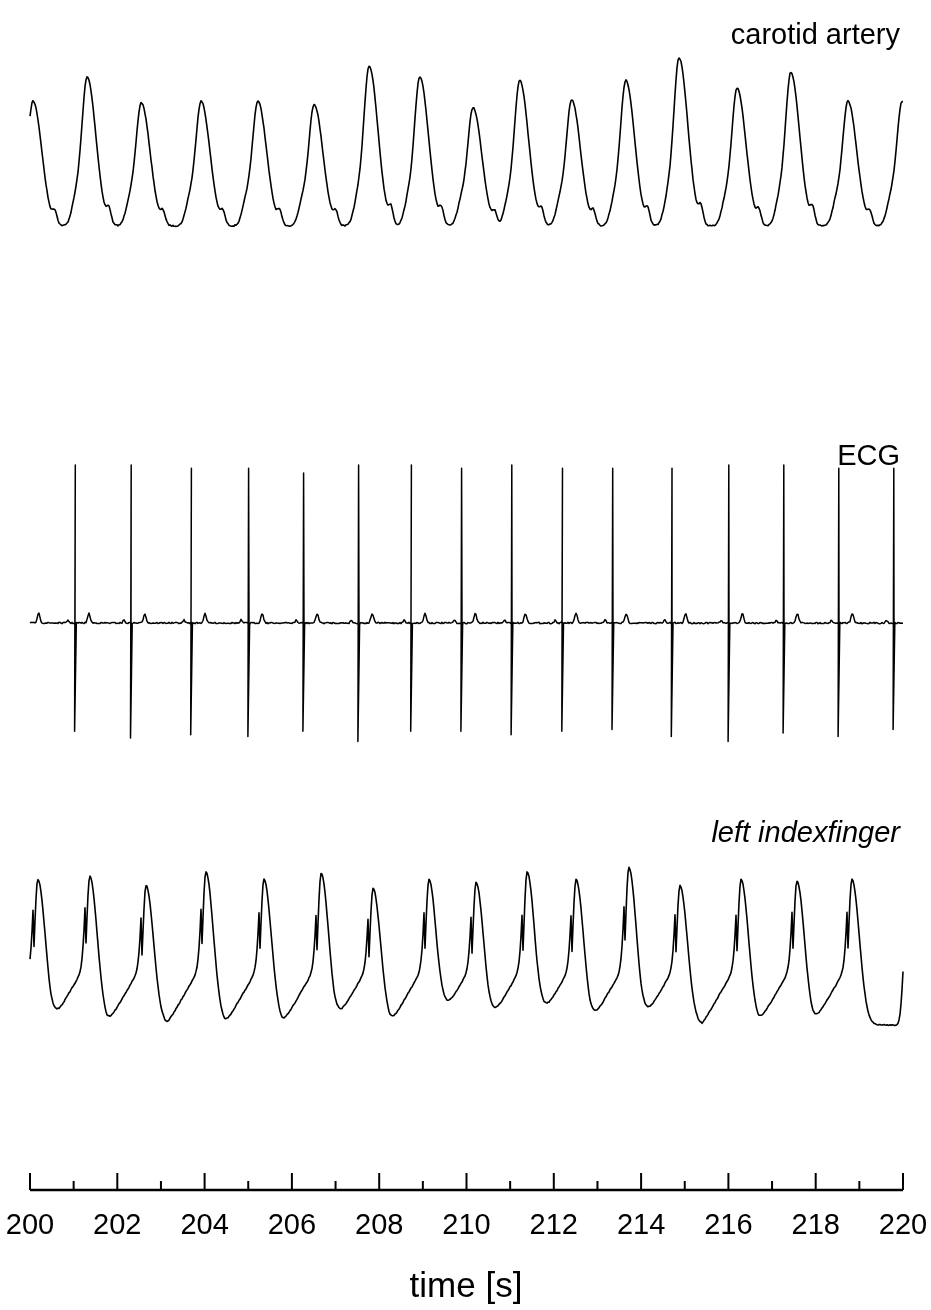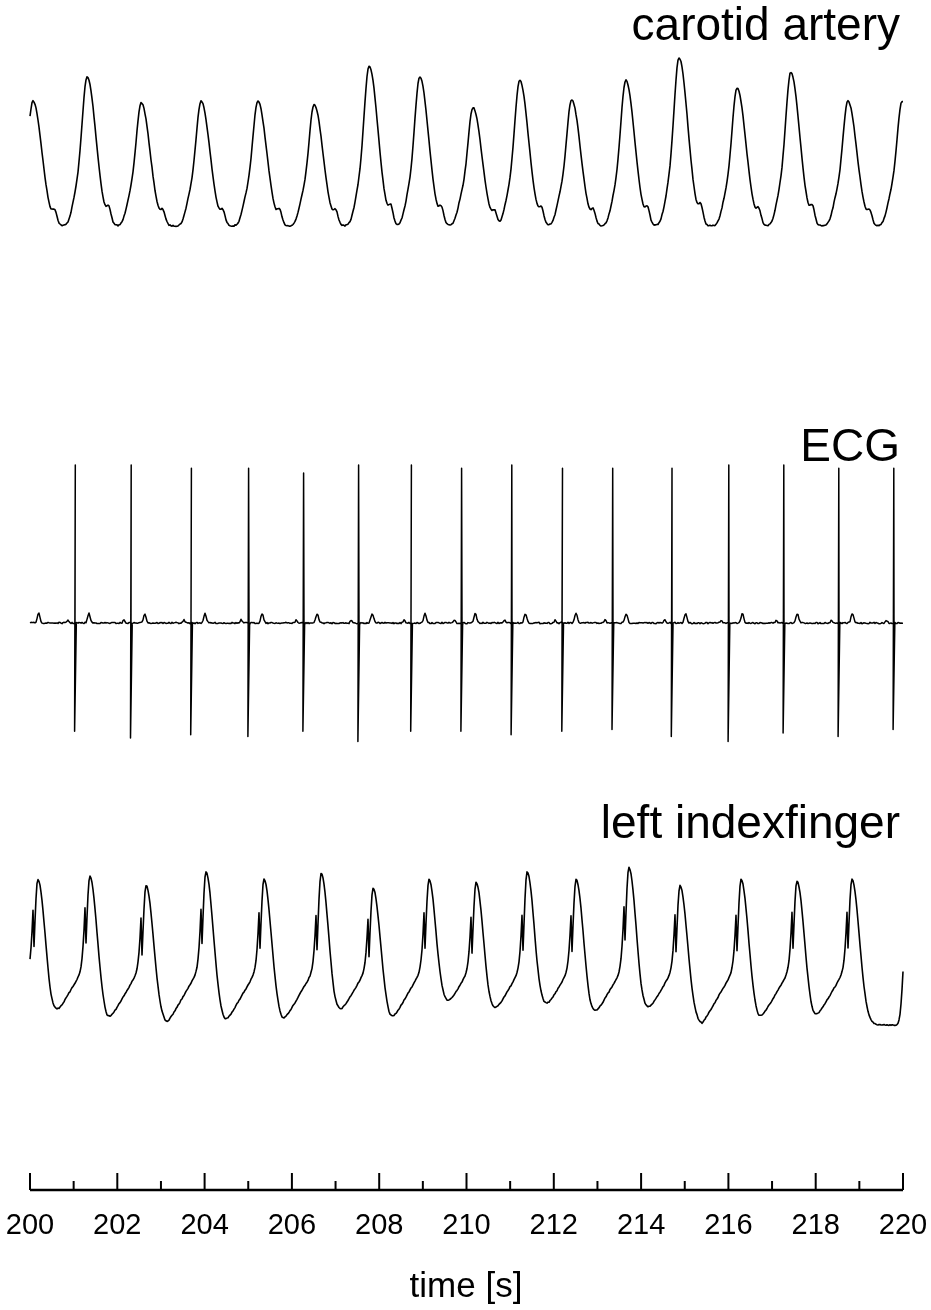--- a/index.html
+++ b/index.html
@@ -1,28 +1,28 @@
 <!DOCTYPE html>
 <html><head>
 <meta charset="utf-8">
 <style>
   html, body { margin: 0; padding: 0; background: #ffffff; }
   body { width: 931px; height: 1310px; position: relative; overflow: hidden;
          font-family: "Liberation Sans", sans-serif; color: #000; }
-  .label { position: absolute; font-size: 46px; line-height: 1; white-space: nowrap; }
+  .label { position: absolute; font-size: 29px; line-height: 1; white-space: nowrap; margin-top: 19px; }
   #chart-svg { position: absolute; left: 0; top: 0; }
   .tick-label { font-family: "Liberation Sans", sans-serif; font-size: 29px; }
   .axis-title { font-family: "Liberation Sans", sans-serif; font-size: 35px; }
 </style>
 </head>
 <body>
 
 <div class="label" style="right:31px; top:1px;">carotid artery</div>
 <div class="label" style="right:31px; top:422px;">ECG</div>
-<div class="label" style="right:31px; top:799px;">left indexfinger</div>
+<div class="label" style="right:31px; top:799px;font-style:italic;">left indexfinger</div>
 
 <svg id="chart-svg" width="931" height="1310" viewBox="0 0 931 1310" xmlns="http://www.w3.org/2000/svg">
   <path id="carotid-trace" fill="none" stroke="#000" stroke-width="1.6" stroke-linejoin="round" d="M30 116.2 L31 109.0 L32 102.7 L33 100.7 L34 102.1 L35 104.3 L36 107.9 L37 113.6 L38 120.0 L39 127.1 L40 135.3 L41 143.7 L42 152.5 L43 160.5 L44 169.0 L45 177.3 L46 184.7 L47 190.6 L48 197.3 L49 202.1 L50 206.6 L51 209.0 L52 209.0 L53 209.1 L54 209.1 L55 209.7 L56 212.4 L57 216.2 L58 220.3 L59 223.1 L60 224.0 L61 224.8 L62 225.7 L63 225.2 L64 224.9 L65 224.8 L66 224.2 L67 223.0 L68 222.0 L69 219.1 L70 216.1 L71 212.3 L72 206.9 L73 202.2 L74 197.4 L75 192.0 L76 186.0 L77 179.1 L78 172.1 L79 161.5 L80 150.6 L81 137.7 L82 124.3 L83 110.7 L84 97.5 L85 86.7 L86 79.9 L87 76.8 L88 77.6 L89 80.3 L90 84.5 L91 90.8 L92 98.4 L93 106.5 L94 116.8 L95 126.3 L96 137.1 L97 147.1 L98 157.1 L99 166.5 L100 175.4 L101 183.7 L102 191.2 L103 196.8 L104 202.0 L105 204.7 L106 206.3 L107 205.7 L108 205.1 L109 205.9 L110 209.4 L111 214.0 L112 217.7 L113 222.0 L114 223.2 L115 224.6 L116 224.8 L117 224.9 L118 225.9 L119 224.7 L120 224.6 L121 223.0 L122 221.7 L123 219.6 L124 216.1 L125 213.3 L126 209.1 L127 204.7 L128 200.1 L129 195.6 L130 190.7 L131 185.0 L132 178.7 L133 171.8 L134 162.9 L135 152.8 L136 142.5 L137 130.8 L138 120.9 L139 111.8 L140 105.8 L141 102.5 L142 103.6 L143 104.7 L144 108.4 L145 113.8 L146 118.9 L147 126.4 L148 133.6 L149 142.9 L150 151.1 L151 160.0 L152 167.2 L153 176.2 L154 182.8 L155 190.5 L156 196.1 L157 201.5 L158 205.2 L159 208.0 L160 209.2 L161 209.5 L162 208.3 L163 209.6 L164 211.8 L165 215.5 L166 219.1 L167 221.5 L168 223.5 L169 225.4 L170 224.9 L171 225.8 L172 226.2 L173 225.3 L174 226.3 L175 226.3 L176 226.4 L177 226.3 L178 225.9 L179 225.0 L180 224.1 L181 223.5 L182 221.9 L183 218.9 L184 215.5 L185 211.9 L186 208.2 L187 203.3 L188 198.4 L189 194.1 L190 189.5 L191 183.7 L192 177.8 L193 169.8 L194 160.5 L195 150.1 L196 139.6 L197 128.3 L198 117.4 L199 109.3 L200 103.7 L201 100.7 L202 102.0 L203 103.6 L204 107.8 L205 113.1 L206 119.7 L207 127.2 L208 134.6 L209 142.7 L210 151.6 L211 159.9 L212 168.9 L213 176.7 L214 184.1 L215 190.8 L216 197.1 L217 201.8 L218 206.2 L219 207.9 L220 209.2 L221 209.2 L222 208.3 L223 209.7 L224 211.8 L225 215.6 L226 219.9 L227 222.4 L228 223.6 L229 225.3 L230 225.8 L231 226.1 L232 226.2 L233 225.9 L234 226.2 L235 224.8 L236 225.2 L237 224.2 L238 223.1 L239 221.3 L240 217.7 L241 214.5 L242 210.4 L243 206.1 L244 201.5 L245 196.9 L246 192.9 L247 188.4 L248 182.0 L249 175.3 L250 167.4 L251 158.5 L252 147.2 L253 136.1 L254 125.5 L255 114.8 L256 107.3 L257 102.6 L258 101.0 L259 102.1 L260 104.4 L261 108.7 L262 114.9 L263 121.7 L264 128.2 L265 137.2 L266 145.3 L267 153.5 L268 162.1 L269 170.9 L270 178.2 L271 185.3 L272 192.1 L273 198.4 L274 203.1 L275 206.7 L276 209.5 L277 208.9 L278 208.8 L279 208.4 L280 209.3 L281 212.3 L282 216.8 L283 220.0 L284 222.7 L285 224.9 L286 225.5 L287 225.8 L288 225.6 L289 226.1 L290 226.2 L291 225.8 L292 225.3 L293 224.5 L294 223.1 L295 221.4 L296 219.1 L297 216.0 L298 212.4 L299 208.3 L300 203.8 L301 199.2 L302 194.8 L303 190.4 L304 185.2 L305 179.4 L306 171.4 L307 162.8 L308 153.3 L309 142.3 L310 130.6 L311 120.0 L312 112.0 L313 107.0 L314 104.5 L315 105.2 L316 107.6 L317 111.0 L318 115.2 L319 121.4 L320 129.1 L321 136.1 L322 145.2 L323 153.5 L324 161.7 L325 170.0 L326 177.6 L327 184.7 L328 191.8 L329 197.3 L330 202.7 L331 206.0 L332 209.1 L333 209.8 L334 209.4 L335 208.7 L336 209.8 L337 211.9 L338 216.4 L339 220.0 L340 222.3 L341 224.4 L342 225.4 L343 224.9 L344 225.3 L345 226.1 L346 224.8 L347 224.6 L348 224.2 L349 222.6 L350 221.6 L351 219.4 L352 215.2 L353 211.3 L354 207.5 L355 202.1 L356 196.1 L357 190.2 L358 184.5 L359 176.5 L360 168.7 L361 158.0 L362 145.8 L363 131.0 L364 116.2 L365 101.6 L366 88.2 L367 76.5 L368 69.1 L369 66.2 L370 66.9 L371 69.8 L372 74.3 L373 80.3 L374 88.2 L375 98.2 L376 108.0 L377 119.2 L378 129.9 L379 140.9 L380 152.1 L381 162.4 L382 172.1 L383 180.1 L384 188.7 L385 194.3 L386 200.3 L387 203.3 L388 205.1 L389 204.6 L390 204.1 L391 204.1 L392 208.3 L393 212.7 L394 218.0 L395 221.1 L396 223.7 L397 224.5 L398 224.4 L399 224.1 L400 222.8 L401 220.1 L402 218.0 L403 213.9 L404 209.7 L405 206.0 L406 201.1 L407 194.7 L408 189.2 L409 183.4 L410 177.1 L411 168.5 L412 158.4 L413 145.7 L414 132.3 L415 118.1 L416 105.1 L417 93.2 L418 83.5 L419 78.2 L420 77.1 L421 78.2 L422 81.3 L423 86.3 L424 93.0 L425 101.6 L426 110.4 L427 120.5 L428 130.6 L429 140.7 L430 151.1 L431 160.6 L432 170.1 L433 179.2 L434 186.7 L435 193.8 L436 199.2 L437 203.4 L438 206.1 L439 205.9 L440 205.1 L441 205.6 L442 207.1 L443 210.6 L444 215.5 L445 219.5 L446 222.5 L447 223.7 L448 224.4 L449 224.7 L450 225.0 L451 224.7 L452 223.8 L453 223.2 L454 220.8 L455 218.3 L456 215.0 L457 212.3 L458 208.1 L459 202.7 L460 199.1 L461 194.2 L462 189.7 L463 185.3 L464 179.3 L465 171.2 L466 163.8 L467 153.0 L468 142.8 L469 131.9 L470 121.7 L471 114.0 L472 109.6 L473 107.8 L474 107.9 L475 110.9 L476 114.5 L477 118.9 L478 125.1 L479 131.9 L480 139.5 L481 148.3 L482 156.5 L483 164.4 L484 172.1 L485 180.1 L486 187.0 L487 193.3 L488 198.9 L489 204.0 L490 207.4 L491 209.2 L492 210.5 L493 209.7 L494 209.9 L495 209.8 L496 213.1 L497 216.2 L498 219.5 L499 220.8 L500 221.3 L501 220.0 L502 216.7 L503 213.6 L504 209.5 L505 204.7 L506 200.5 L507 195.6 L508 190.0 L509 184.3 L510 177.4 L511 169.1 L512 158.3 L513 147.1 L514 133.9 L515 120.2 L516 107.2 L517 95.8 L518 86.7 L519 81.3 L520 80.3 L521 81.5 L522 85.4 L523 90.4 L524 96.4 L525 104.2 L526 113.4 L527 122.9 L528 133.3 L529 143.0 L530 152.7 L531 162.6 L532 171.7 L533 180.1 L534 187.6 L535 193.8 L536 199.4 L537 203.4 L538 206.0 L539 206.8 L540 206.5 L541 206.0 L542 207.3 L543 211.0 L544 215.7 L545 219.5 L546 222.3 L547 223.6 L548 224.7 L549 224.7 L550 224.0 L551 223.9 L552 222.3 L553 220.4 L554 217.2 L555 214.7 L556 210.0 L557 205.6 L558 200.8 L559 196.2 L560 191.8 L561 186.4 L562 181.2 L563 174.2 L564 166.0 L565 156.2 L566 144.8 L567 133.6 L568 122.2 L569 111.6 L570 104.7 L571 100.6 L572 100.0 L573 101.0 L574 104.5 L575 108.1 L576 114.7 L577 120.3 L578 128.1 L579 136.7 L580 146.0 L581 154.8 L582 163.3 L583 171.4 L584 178.9 L585 186.5 L586 193.3 L587 198.3 L588 203.8 L589 207.2 L590 209.0 L591 209.7 L592 208.4 L593 207.9 L594 210.3 L595 213.4 L596 217.5 L597 221.1 L598 223.5 L599 224.0 L600 225.4 L601 226.0 L602 225.8 L603 225.5 L604 224.9 L605 223.7 L606 222.8 L607 220.8 L608 217.9 L609 213.9 L610 210.8 L611 206.0 L612 201.4 L613 195.5 L614 190.6 L615 184.9 L616 177.6 L617 169.5 L618 159.1 L619 147.5 L620 134.8 L621 121.2 L622 107.5 L623 96.3 L624 87.5 L625 82.0 L626 79.8 L627 81.4 L628 85.0 L629 89.6 L630 95.9 L631 103.6 L632 112.1 L633 122.0 L634 132.0 L635 142.4 L636 152.2 L637 161.9 L638 170.9 L639 179.5 L640 187.5 L641 194.3 L642 199.3 L643 204.0 L644 206.7 L645 206.9 L646 206.0 L647 205.9 L648 206.8 L649 210.6 L650 215.0 L651 220.1 L652 222.1 L653 223.9 L654 225.1 L655 224.9 L656 224.9 L657 224.4 L658 224.5 L659 222.7 L660 221.3 L661 218.9 L662 214.6 L663 211.5 L664 206.8 L665 201.4 L666 196.0 L667 188.8 L668 182.2 L669 174.2 L670 165.9 L671 153.9 L672 140.4 L673 125.7 L674 110.1 L675 94.2 L676 80.0 L677 67.6 L678 60.2 L679 58.0 L680 59.2 L681 61.5 L682 66.9 L683 74.0 L684 83.0 L685 92.8 L686 103.5 L687 114.3 L688 126.9 L689 138.6 L690 149.4 L691 160.2 L692 169.4 L693 179.4 L694 186.5 L695 193.6 L696 199.4 L697 202.4 L698 203.7 L699 203.8 L700 202.5 L701 203.8 L702 207.5 L703 212.1 L704 217.2 L705 221.0 L706 224.0 L707 224.5 L708 225.8 L709 225.6 L710 225.2 L711 225.7 L712 225.8 L713 225.1 L714 225.6 L715 225.5 L716 224.3 L717 222.9 L718 220.9 L719 219.1 L720 215.7 L721 211.4 L722 207.9 L723 202.2 L724 198.3 L725 193.1 L726 187.9 L727 181.6 L728 174.4 L729 165.9 L730 155.0 L731 143.7 L732 130.8 L733 117.5 L734 106.0 L735 96.6 L736 90.2 L737 88.3 L738 88.6 L739 91.2 L740 95.5 L741 101.5 L742 107.9 L743 115.9 L744 125.3 L745 134.6 L746 144.1 L747 153.8 L748 162.2 L749 171.1 L750 179.6 L751 186.9 L752 193.8 L753 199.2 L754 203.9 L755 207.1 L756 208.2 L757 207.3 L758 206.7 L759 208.2 L760 210.8 L761 215.3 L762 218.6 L763 222.6 L764 224.4 L765 225.1 L766 225.3 L767 225.5 L768 225.7 L769 224.4 L770 223.9 L771 222.6 L772 221.0 L773 218.2 L774 214.6 L775 210.3 L776 204.9 L777 200.2 L778 195.4 L779 189.4 L780 182.5 L781 175.8 L782 167.4 L783 155.7 L784 144.5 L785 130.3 L786 115.7 L787 102.0 L788 89.6 L789 80.0 L790 73.2 L791 72.6 L792 73.6 L793 77.3 L794 81.8 L795 88.9 L796 96.7 L797 106.2 L798 116.3 L799 126.8 L800 137.5 L801 147.6 L802 158.2 L803 167.9 L804 177.2 L805 185.3 L806 191.5 L807 197.9 L808 202.5 L809 205.2 L810 205.2 L811 204.5 L812 204.6 L813 205.7 L814 209.8 L815 215.2 L816 219.0 L817 223.0 L818 224.6 L819 225.0 L820 225.0 L821 225.5 L822 225.9 L823 225.5 L824 225.6 L825 225.2 L826 224.9 L827 223.9 L828 222.4 L829 220.9 L830 218.8 L831 215.6 L832 211.0 L833 207.8 L834 202.2 L835 197.7 L836 193.8 L837 188.9 L838 183.4 L839 176.9 L840 169.6 L841 159.2 L842 148.9 L843 137.4 L844 126.4 L845 116.1 L846 107.7 L847 102.2 L848 100.6 L849 102.0 L850 105.0 L851 107.9 L852 113.6 L853 120.2 L854 127.0 L855 136.0 L856 144.2 L857 152.9 L858 161.8 L859 169.8 L860 177.0 L861 184.7 L862 191.4 L863 197.1 L864 202.0 L865 206.2 L866 209.0 L867 209.6 L868 209.2 L869 209.0 L870 210.0 L871 212.4 L872 215.7 L873 219.8 L874 223.3 L875 224.5 L876 225.3 L877 225.8 L878 225.3 L879 225.7 L880 224.8 L881 224.4 L882 222.6 L883 221.5 L884 218.4 L885 215.9 L886 212.1 L887 207.7 L888 202.9 L889 198.7 L890 193.7 L891 189.3 L892 183.5 L893 177.1 L894 170.4 L895 161.1 L896 150.9 L897 139.7 L898 128.1 L899 117.8 L900 109.4 L901 103.1 L902 101.6 L903 101.6"></path>
   <path id="ecg-trace" fill="none" stroke="#000" stroke-width="1.5" stroke-linejoin="round" d="M30 622.8 L31 622.3 L32 622.4 L33 622.4 L34 622.3 L35 622.9 L36 622.2 L37 618.6 L38 614.2 L39 613.1 L40 617.3 L41 621.5 L42 623.1 L43 623.4 L44 623.6 L45 623.3 L46 623.1 L47 623.2 L48 622.4 L49 622.8 L50 623.0 L51 623.0 L52 623.0 L53 623.1 L54 623.2 L55 623.0 L56 623.3 L57 622.8 L58 623.5 L59 622.3 L60 622.4 L61 623.2 L62 623.7 L63 622.6 L64 622.3 L65 622.6 L66 622.1 L67 621.2 L68 620.1 L69 621.6 L70 622.7 L71 623.5 L72 622.4 L73 623.5 L74 623.5 L75 622.9 L75.3 465.0 L74.6 731.3 L76.3 625.0 L76 622.8 L77 622.6 L78 623.2 L79 622.4 L80 622.7 L81 623.2 L82 622.4 L83 623.1 L84 623.6 L85 622.2 L86 622.8 L87 619.4 L88 615.8 L89 612.9 L90 616.8 L91 620.5 L92 622.1 L93 623.1 L94 622.8 L95 623.0 L96 622.9 L97 623.6 L98 623.4 L99 623.6 L100 623.5 L101 622.4 L102 622.7 L103 623.0 L104 623.1 L105 622.5 L106 623.1 L107 622.6 L108 622.9 L109 623.2 L110 623.5 L111 622.8 L112 622.5 L113 622.5 L114 622.6 L115 622.4 L116 623.6 L117 623.3 L118 623.2 L119 623.5 L120 622.4 L121 623.1 L122 623.2 L123 620.5 L124 619.8 L125 621.5 L126 623.2 L127 623.2 L128 623.6 L129 622.4 L130 622.5 L131 623.5 L131.2 465.0 L130.5 738.1 L132.2 625.0 L132 623.5 L133 623.2 L134 622.5 L135 623.0 L136 622.9 L137 623.3 L138 623.2 L139 622.7 L140 622.4 L141 622.3 L142 621.9 L143 619.9 L144 615.4 L145 614.1 L146 617.3 L147 621.2 L148 622.9 L149 622.7 L150 623.3 L151 623.4 L152 623.3 L153 623.0 L154 623.2 L155 623.3 L156 623.1 L157 622.5 L158 623.5 L159 623.3 L160 622.6 L161 622.8 L162 622.5 L163 623.5 L164 622.6 L165 622.8 L166 623.5 L167 623.3 L168 623.3 L169 622.4 L170 623.2 L171 623.4 L172 622.3 L173 623.3 L174 622.9 L175 622.6 L176 622.3 L177 622.6 L178 622.9 L179 623.7 L180 623.1 L181 623.2 L182 622.2 L183 621.4 L184 619.5 L185 621.8 L186 622.2 L187 622.6 L188 623.2 L189 622.7 L190 623.6 L191 622.5 L191.4 468.2 L190.7 734.7 L192.4 625.0 L192 622.6 L193 623.5 L194 622.9 L195 623.7 L196 622.7 L197 622.4 L198 623.4 L199 622.9 L200 622.8 L201 623.5 L202 622.5 L203 620.5 L204 616.3 L205 613.3 L206 616.3 L207 620.2 L208 621.6 L209 622.9 L210 622.4 L211 623.0 L212 622.8 L213 623.3 L214 623.0 L215 622.3 L216 623.6 L217 623.6 L218 623.4 L219 623.0 L220 623.1 L221 623.0 L222 623.3 L223 623.5 L224 622.7 L225 623.3 L226 623.6 L227 623.3 L228 623.3 L229 623.4 L230 623.3 L231 623.5 L232 622.4 L233 623.1 L234 622.9 L235 623.6 L236 622.5 L237 623.3 L238 622.7 L239 622.9 L240 621.8 L241 619.3 L242 621.0 L243 622.0 L244 622.9 L245 622.4 L246 622.4 L247 622.6 L248 623.1 L249 623.3 L248.6 468.2 L247.9 736.4 L249.6 625.0 L250 623.5 L251 622.6 L252 622.4 L253 622.9 L254 622.4 L255 623.6 L256 623.5 L257 623.1 L258 623.6 L259 623.2 L260 621.2 L261 616.4 L262 614.0 L263 615.1 L264 619.9 L265 621.7 L266 623.4 L267 622.5 L268 623.7 L269 622.9 L270 623.0 L271 622.4 L272 622.6 L273 623.0 L274 623.3 L275 623.5 L276 622.8 L277 623.1 L278 623.4 L279 623.0 L280 623.7 L281 623.2 L282 622.9 L283 623.0 L284 622.8 L285 622.7 L286 622.3 L287 623.0 L288 622.8 L289 622.8 L290 623.4 L291 623.1 L292 623.5 L293 622.5 L294 622.5 L295 622.3 L296 619.7 L297 620.9 L298 622.5 L299 623.2 L300 623.0 L301 622.7 L302 622.5 L303 622.9 L304 623.0 L303.6 472.9 L302.9 731.3 L304.6 625.0 L305 623.4 L306 622.5 L307 623.4 L308 622.5 L309 623.6 L310 622.9 L311 623.1 L312 623.0 L313 622.9 L314 622.6 L315 620.0 L316 616.8 L317 614.2 L318 615.0 L319 619.6 L320 622.0 L321 622.2 L322 622.9 L323 622.9 L324 623.7 L325 622.9 L326 622.8 L327 622.6 L328 622.4 L329 622.9 L330 623.4 L331 622.7 L332 623.7 L333 622.6 L334 622.7 L335 623.5 L336 623.2 L337 623.6 L338 623.5 L339 623.5 L340 622.9 L341 622.7 L342 623.0 L343 622.6 L344 623.3 L345 623.2 L346 622.8 L347 623.4 L348 623.1 L349 623.6 L350 621.3 L351 620.5 L352 621.0 L353 622.7 L354 622.7 L355 622.9 L356 623.4 L357 623.7 L358 623.2 L359 623.1 L358.6 465.0 L357.9 741.5 L359.6 625.0 L360 623.4 L361 622.6 L362 623.1 L363 622.8 L364 623.6 L365 623.3 L366 623.6 L367 622.6 L368 623.3 L369 623.0 L370 620.1 L371 617.1 L372 614.1 L373 615.3 L374 618.6 L375 621.5 L376 622.9 L377 623.1 L378 622.3 L379 622.5 L380 623.5 L381 623.0 L382 622.5 L383 623.1 L384 623.2 L385 622.3 L386 623.1 L387 622.7 L388 622.8 L389 622.8 L390 623.1 L391 623.0 L392 623.4 L393 622.6 L394 623.6 L395 622.9 L396 623.0 L397 623.6 L398 623.2 L399 623.5 L400 622.5 L401 623.6 L402 622.3 L403 621.9 L404 619.7 L405 620.8 L406 622.8 L407 623.0 L408 623.3 L409 622.4 L410 623.5 L411 622.8 L411.4 465.0 L410.7 731.3 L412.4 625.0 L412 623.4 L413 623.4 L414 623.3 L415 623.1 L416 623.5 L417 622.5 L418 623.0 L419 623.5 L420 623.3 L421 622.6 L422 622.1 L423 620.6 L424 616.1 L425 613.2 L426 616.0 L427 620.1 L428 622.4 L429 622.6 L430 623.6 L431 623.6 L432 622.6 L433 623.5 L434 623.6 L435 623.5 L436 622.6 L437 622.6 L438 622.5 L439 622.8 L440 623.3 L441 623.6 L442 622.3 L443 623.5 L444 623.0 L445 622.4 L446 622.4 L447 622.9 L448 623.1 L449 622.3 L450 622.9 L451 622.9 L452 622.6 L453 621.8 L454 620.3 L455 620.4 L456 621.9 L457 623.6 L458 623.4 L459 623.3 L460 623.6 L461 622.9 L462 622.6 L461.6 468.2 L460.9 731.3 L462.6 625.0 L463 622.8 L464 622.4 L465 623.3 L466 623.7 L467 623.7 L468 622.6 L469 622.9 L470 623.1 L471 622.8 L472 622.1 L473 621.2 L474 617.3 L475 613.5 L476 614.4 L477 619.3 L478 621.6 L479 622.5 L480 623.6 L481 623.1 L482 623.5 L483 622.3 L484 623.3 L485 623.2 L486 623.3 L487 622.3 L488 622.8 L489 623.4 L490 623.0 L491 623.6 L492 622.5 L493 622.8 L494 622.3 L495 622.6 L496 623.2 L497 623.4 L498 622.4 L499 623.5 L500 622.9 L501 622.7 L502 622.9 L503 622.0 L504 620.7 L505 620.1 L506 622.1 L507 622.8 L508 622.5 L509 622.6 L510 622.7 L511 623.7 L512 623.7 L511.8 465.0 L511.1 734.7 L512.8 625.0 L513 622.5 L514 623.2 L515 623.1 L516 623.2 L517 623.1 L518 622.4 L519 623.6 L520 623.4 L521 622.7 L522 623.1 L523 621.9 L524 617.2 L525 614.3 L526 614.8 L527 618.3 L528 621.4 L529 623.1 L530 623.6 L531 623.5 L532 623.5 L533 623.5 L534 622.8 L535 622.9 L536 622.5 L537 622.9 L538 622.4 L539 622.3 L540 623.7 L541 623.5 L542 623.5 L543 623.6 L544 622.8 L545 623.2 L546 623.1 L547 623.4 L548 622.6 L549 622.5 L550 623.7 L551 623.7 L552 623.4 L553 622.4 L554 622.2 L555 619.8 L556 621.1 L557 622.9 L558 622.7 L559 623.7 L560 622.6 L561 622.3 L562 622.4 L562.5 468.2 L561.8 731.3 L563.5 625.0 L563 622.8 L564 623.3 L565 622.7 L566 623.3 L567 623.3 L568 622.4 L569 623.4 L570 622.6 L571 622.5 L572 623.4 L573 622.3 L574 619.8 L575 615.5 L576 613.2 L577 615.3 L578 619.7 L579 622.5 L580 623.2 L581 623.2 L582 622.7 L583 622.7 L584 622.6 L585 623.2 L586 622.4 L587 622.5 L588 622.3 L589 623.1 L590 623.1 L591 622.5 L592 623.2 L593 622.9 L594 622.6 L595 622.5 L596 622.5 L597 623.4 L598 623.0 L599 623.6 L600 623.3 L601 623.3 L602 622.5 L603 622.5 L604 621.6 L605 619.6 L606 620.5 L607 623.0 L608 622.6 L609 622.9 L610 623.3 L611 623.1 L612 622.4 L613 623.5 L612.7 468.2 L612.0 729.6 L613.7 625.0 L614 622.7 L615 622.7 L616 622.8 L617 622.6 L618 623.1 L619 623.2 L620 623.4 L621 623.4 L622 622.3 L623 622.0 L624 620.4 L625 616.7 L626 614.3 L627 615.3 L628 618.6 L629 622.5 L630 623.5 L631 623.6 L632 623.5 L633 623.3 L634 623.3 L635 623.2 L636 623.5 L637 623.0 L638 623.5 L639 622.5 L640 622.7 L641 622.7 L642 622.8 L643 623.0 L644 622.7 L645 622.4 L646 622.7 L647 622.6 L648 623.3 L649 622.5 L650 623.0 L651 623.5 L652 622.6 L653 622.5 L654 623.6 L655 623.6 L656 623.7 L657 622.8 L658 622.5 L659 623.0 L660 622.5 L661 622.7 L662 623.2 L663 622.5 L664 620.3 L665 619.7 L666 621.8 L667 623.0 L668 623.4 L669 622.9 L670 622.3 L671 623.4 L672 622.4 L672.0 468.2 L671.3 736.4 L673.0 625.0 L673 623.2 L674 622.7 L675 622.3 L676 623.4 L677 623.3 L678 622.6 L679 623.3 L680 622.9 L681 622.5 L682 623.4 L683 622.2 L684 618.3 L685 614.9 L686 613.9 L687 617.6 L688 621.5 L689 623.1 L690 622.4 L691 623.3 L692 623.7 L693 623.5 L694 622.5 L695 623.6 L696 623.3 L697 623.6 L698 622.7 L699 622.7 L700 623.7 L701 622.7 L702 623.2 L703 623.7 L704 623.5 L705 623.2 L706 622.4 L707 622.6 L708 623.6 L709 622.8 L710 622.3 L711 623.0 L712 622.6 L713 623.3 L714 622.7 L715 622.4 L716 623.0 L717 623.0 L718 622.7 L719 622.3 L720 622.0 L721 620.6 L722 620.9 L723 622.8 L724 622.8 L725 622.8 L726 623.5 L727 622.8 L728 622.4 L729 622.6 L728.8 465.0 L728.1 741.5 L729.8 625.0 L730 623.2 L731 623.2 L732 623.4 L733 622.8 L734 623.1 L735 622.6 L736 622.7 L737 623.5 L738 623.1 L739 622.6 L740 621.0 L741 618.1 L742 613.7 L743 614.1 L744 618.6 L745 622.4 L746 623.3 L747 623.0 L748 623.4 L749 622.6 L750 623.2 L751 623.5 L752 622.8 L753 622.6 L754 623.3 L755 623.7 L756 622.8 L757 622.8 L758 623.6 L759 623.4 L760 622.6 L761 622.7 L762 623.0 L763 623.5 L764 623.2 L765 623.5 L766 623.2 L767 623.2 L768 623.2 L769 622.8 L770 623.2 L771 622.5 L772 622.6 L773 623.2 L774 622.4 L775 622.5 L776 620.4 L777 620.9 L778 622.8 L779 622.6 L780 623.1 L781 622.7 L782 622.5 L783 623.5 L784 623.3 L783.8 465.0 L783.1 733.0 L784.8 625.0 L785 623.6 L786 623.0 L787 623.2 L788 623.5 L789 623.6 L790 622.9 L791 622.5 L792 623.4 L793 623.2 L794 622.6 L795 620.9 L796 617.0 L797 614.3 L798 614.4 L799 619.2 L800 621.2 L801 622.9 L802 622.4 L803 622.6 L804 622.9 L805 623.4 L806 623.4 L807 623.0 L808 623.6 L809 623.3 L810 622.8 L811 623.3 L812 623.5 L813 623.6 L814 623.1 L815 623.6 L816 622.5 L817 622.4 L818 623.7 L819 623.3 L820 622.6 L821 623.6 L822 623.5 L823 623.5 L824 623.4 L825 622.5 L826 623.0 L827 623.2 L828 623.5 L829 622.7 L830 622.7 L831 620.2 L832 620.8 L833 622.4 L834 622.7 L835 623.2 L836 623.3 L837 622.9 L838 623.6 L839 623.0 L838.8 468.2 L838.1 736.4 L839.8 625.0 L840 622.4 L841 623.0 L842 623.6 L843 622.6 L844 622.9 L845 622.4 L846 623.2 L847 623.5 L848 622.4 L849 622.0 L850 621.7 L851 616.8 L852 613.9 L853 614.6 L854 618.1 L855 621.9 L856 622.8 L857 622.6 L858 623.3 L859 623.2 L860 623.5 L861 622.5 L862 623.7 L863 623.3 L864 622.7 L865 623.1 L866 623.3 L867 623.4 L868 623.7 L869 623.5 L870 622.3 L871 623.1 L872 622.9 L873 622.9 L874 622.3 L875 623.5 L876 622.5 L877 622.9 L878 623.3 L879 623.7 L880 623.7 L881 623.4 L882 622.5 L883 623.2 L884 623.4 L885 621.9 L886 620.6 L887 621.1 L888 621.7 L889 623.4 L890 623.4 L891 622.9 L892 623.6 L893 623.4 L894 622.4 L893.8 468.2 L893.1 729.6 L894.8 625.0 L895 622.5 L896 623.5 L897 623.6 L898 622.4 L899 622.8 L900 623.2 L901 623.1 L902 623.2 L903 623.3"></path>
   <path id="finger-trace" fill="none" stroke="#000" stroke-width="1.6" stroke-linejoin="round" d="M30 959.1 L31 948.0 L32 931.8 L33 910.2 L34 946.4 L35 920.8 L36 898.7 L37 883.4 L38 879.6 L39 881.4 L40 885.1 L41 892.2 L42 900.3 L43 910.7 L44 922.0 L45 933.0 L46 945.1 L47 956.6 L48 967.8 L49 978.3 L50 987.0 L51 994.1 L52 998.7 L53 1002.9 L54 1005.8 L55 1007.1 L56 1008.1 L57 1008.9 L58 1008.1 L59 1008.4 L60 1007.1 L61 1005.7 L62 1004.9 L63 1003.3 L64 1001.9 L65 999.5 L66 997.9 L67 996.4 L68 994.7 L69 992.7 L70 991.8 L71 989.5 L72 987.6 L73 986.5 L74 984.8 L75 983.3 L76 981.4 L77 979.5 L78 977.0 L79 974.9 L80 971.8 L81 966.9 L82 958.6 L83 946.4 L84 930.2 L85 907.9 L86 942.9 L87 917.3 L88 895.0 L89 880.6 L90 876.1 L91 878.1 L92 882.5 L93 889.5 L94 898.3 L95 908.8 L96 920.0 L97 932.5 L98 944.1 L99 956.4 L100 967.0 L101 977.3 L102 986.5 L103 994.5 L104 1001.0 L105 1007.1 L106 1011.5 L107 1014.9 L108 1015.6 L109 1015.6 L110 1016.2 L111 1015.6 L112 1014.3 L113 1013.2 L114 1011.9 L115 1010.2 L116 1009.4 L117 1007.3 L118 1005.7 L119 1003.7 L120 1002.6 L121 1001.0 L122 998.9 L123 997.0 L124 995.8 L125 993.8 L126 992.5 L127 990.4 L128 989.1 L129 987.3 L130 985.1 L131 983.6 L132 981.2 L133 980.0 L134 978.1 L135 975.8 L136 973.0 L137 968.8 L138 961.8 L139 952.3 L140 938.0 L141 918.0 L142 955.0 L143 931.3 L144 909.0 L145 891.9 L146 885.7 L147 886.3 L148 890.4 L149 896.1 L150 903.4 L151 913.1 L152 923.5 L153 934.4 L154 945.9 L155 956.9 L156 967.8 L157 977.8 L158 986.2 L159 994.4 L160 1001.0 L161 1006.8 L162 1011.1 L163 1014.1 L164 1017.1 L165 1019.9 L166 1020.8 L167 1021.4 L168 1021.0 L169 1020.1 L170 1018.1 L171 1016.5 L172 1015.3 L173 1014.3 L174 1012.0 L175 1010.8 L176 1008.6 L177 1007.3 L178 1005.1 L179 1004.0 L180 1002.3 L181 999.8 L182 999.0 L183 996.6 L184 995.5 L185 993.4 L186 991.4 L187 989.9 L188 988.3 L189 986.2 L190 984.8 L191 983.3 L192 980.9 L193 979.2 L194 977.4 L195 975.1 L196 971.4 L197 967.3 L198 959.1 L199 947.8 L200 931.6 L201 909.4 L202 943.5 L203 917.2 L204 893.1 L205 877.0 L206 871.9 L207 873.3 L208 878.2 L209 884.3 L210 893.2 L211 904.5 L212 916.0 L213 928.3 L214 940.5 L215 952.3 L216 964.0 L217 975.1 L218 984.2 L219 992.6 L220 999.9 L221 1006.0 L222 1010.3 L223 1014.3 L224 1017.0 L225 1018.7 L226 1018.6 L227 1018.1 L228 1017.8 L229 1016.2 L230 1015.1 L231 1014.1 L232 1012.1 L233 1011.0 L234 1009.1 L235 1007.6 L236 1005.3 L237 1003.4 L238 1002.5 L239 1000.2 L240 999.1 L241 997.2 L242 995.2 L243 993.1 L244 992.1 L245 990.2 L246 988.9 L247 986.8 L248 985.0 L249 983.5 L250 981.8 L251 979.2 L252 977.4 L253 975.1 L254 971.9 L255 967.4 L256 960.7 L257 949.5 L258 933.5 L259 912.7 L260 948.3 L261 923.2 L262 901.0 L263 884.5 L264 879.0 L265 880.8 L266 884.5 L267 890.8 L268 899.6 L269 909.7 L270 921.0 L271 932.2 L272 943.8 L273 955.3 L274 966.7 L275 976.4 L276 985.9 L277 993.6 L278 1000.2 L279 1006.4 L280 1010.9 L281 1014.3 L282 1017.0 L283 1017.6 L284 1018.0 L285 1016.9 L286 1016.2 L287 1014.6 L288 1013.7 L289 1012.5 L290 1010.6 L291 1009.5 L292 1007.4 L293 1005.4 L294 1004.2 L295 1002.9 L296 1001.1 L297 999.3 L298 997.4 L299 995.3 L300 993.5 L301 991.7 L302 990.2 L303 988.3 L304 986.5 L305 985.4 L306 983.5 L307 982.2 L308 980.4 L309 977.5 L310 976.1 L311 972.3 L312 968.6 L313 961.6 L314 950.7 L315 935.7 L316 915.5 L317 949.7 L318 923.6 L319 899.1 L320 881.6 L321 873.5 L322 874.1 L323 877.9 L324 884.2 L325 892.4 L326 902.7 L327 914.4 L328 925.9 L329 938.1 L330 951.0 L331 962.0 L332 973.4 L333 982.4 L334 991.1 L335 996.6 L336 1000.5 L337 1004.3 L338 1005.8 L339 1007.5 L340 1008.4 L341 1008.8 L342 1008.5 L343 1006.8 L344 1005.7 L345 1004.8 L346 1003.7 L347 1002.0 L348 1000.5 L349 998.7 L350 996.8 L351 995.7 L352 993.8 L353 992.1 L354 990.3 L355 988.9 L356 987.3 L357 985.3 L358 983.1 L359 982.0 L360 980.2 L361 977.6 L362 975.6 L363 973.1 L364 968.6 L365 962.5 L366 952.4 L367 937.7 L368 919.4 L369 956.7 L370 932.8 L371 911.0 L372 894.9 L373 888.3 L374 889.4 L375 892.6 L376 898.9 L377 906.6 L378 915.8 L379 925.5 L380 936.6 L381 947.4 L382 958.3 L383 969.2 L384 978.4 L385 987.6 L386 994.6 L387 1001.3 L388 1006.6 L389 1011.5 L390 1014.1 L391 1015.0 L392 1015.7 L393 1015.8 L394 1015.5 L395 1014.0 L396 1013.4 L397 1012.1 L398 1010.2 L399 1009.2 L400 1007.3 L401 1005.1 L402 1004.1 L403 1002.5 L404 1000.0 L405 998.9 L406 997.2 L407 995.2 L408 993.1 L409 991.9 L410 989.8 L411 988.0 L412 987.0 L413 984.8 L414 982.9 L415 981.1 L416 979.2 L417 977.4 L418 975.3 L419 972.3 L420 967.1 L421 960.0 L422 949.8 L423 934.3 L424 912.8 L425 948.2 L426 923.0 L427 901.0 L428 885.4 L429 879.2 L430 880.9 L431 884.7 L432 891.4 L433 899.2 L434 909.6 L435 920.7 L436 931.9 L437 943.9 L438 953.9 L439 963.0 L440 971.5 L441 978.7 L442 985.4 L443 989.7 L444 994.2 L445 996.7 L446 998.3 L447 1000.2 L448 1000.2 L449 999.9 L450 999.3 L451 998.4 L452 997.5 L453 996.4 L454 995.0 L455 993.3 L456 991.6 L457 990.4 L458 988.8 L459 986.7 L460 985.2 L461 983.3 L462 982.1 L463 979.6 L464 977.6 L465 976.0 L466 972.8 L467 968.5 L468 961.8 L469 951.7 L470 937.0 L471 917.3 L472 953.1 L473 929.0 L474 906.3 L475 889.2 L476 882.2 L477 883.8 L478 887.3 L479 892.6 L480 901.3 L481 910.3 L482 921.1 L483 932.8 L484 943.7 L485 955.3 L486 966.4 L487 976.1 L488 984.9 L489 991.5 L490 996.4 L491 1000.7 L492 1003.6 L493 1005.8 L494 1006.8 L495 1007.5 L496 1007.0 L497 1006.4 L498 1005.8 L499 1004.4 L500 1003.4 L501 1002.4 L502 1000.9 L503 998.8 L504 997.0 L505 995.9 L506 993.9 L507 991.9 L508 990.5 L509 988.9 L510 986.6 L511 985.8 L512 983.7 L513 981.8 L514 979.6 L515 977.6 L516 975.7 L517 972.5 L518 968.1 L519 961.8 L520 951.3 L521 936.1 L522 915.4 L523 950.2 L524 923.9 L525 898.6 L526 879.9 L527 871.9 L528 873.1 L529 876.5 L530 883.0 L531 890.9 L532 900.7 L533 912.7 L534 924.5 L535 937.6 L536 950.0 L537 960.7 L538 969.7 L539 978.6 L540 985.3 L541 990.8 L542 995.1 L543 998.4 L544 1001.4 L545 1002.0 L546 1002.6 L547 1003.1 L548 1002.2 L549 1002.3 L550 1000.5 L551 999.5 L552 998.1 L553 996.9 L554 994.8 L555 993.8 L556 991.7 L557 990.7 L558 988.2 L559 986.9 L560 985.2 L561 983.6 L562 982.0 L563 979.5 L564 977.6 L565 975.7 L566 972.5 L567 968.1 L568 961.0 L569 950.5 L570 935.3 L571 915.7 L572 951.4 L573 925.6 L574 902.9 L575 886.3 L576 879.4 L577 880.4 L578 884.7 L579 890.6 L580 898.5 L581 908.1 L582 919.7 L583 930.7 L584 943.3 L585 954.5 L586 965.8 L587 976.1 L588 985.4 L589 993.4 L590 999.8 L591 1003.6 L592 1006.4 L593 1008.5 L594 1009.6 L595 1010.3 L596 1010.0 L597 1010.0 L598 1008.9 L599 1007.8 L600 1006.0 L601 1005.2 L602 1003.8 L603 1002.3 L604 1000.2 L605 998.0 L606 996.8 L607 994.7 L608 993.0 L609 992.1 L610 989.5 L611 988.2 L612 986.9 L613 984.9 L614 983.3 L615 981.5 L616 979.6 L617 977.8 L618 975.4 L619 972.0 L620 966.3 L621 958.7 L622 946.2 L623 929.5 L624 906.8 L625 939.9 L626 912.8 L627 888.4 L628 872.4 L629 867.2 L630 869.8 L631 873.7 L632 881.0 L633 890.2 L634 900.6 L635 913.3 L636 925.2 L637 938.8 L638 951.3 L639 963.3 L640 973.9 L641 983.4 L642 989.9 L643 995.5 L644 999.3 L645 1003.2 L646 1004.8 L647 1005.9 L648 1006.8 L649 1006.3 L650 1006.2 L651 1005.1 L652 1004.2 L653 1003.2 L654 1001.3 L655 999.9 L656 998.4 L657 996.7 L658 995.5 L659 993.5 L660 992.1 L661 990.3 L662 988.7 L663 986.7 L664 985.4 L665 982.8 L666 981.1 L667 979.8 L668 977.9 L669 975.4 L670 972.4 L671 967.8 L672 961.1 L673 950.4 L674 934.8 L675 914.8 L676 951.8 L677 927.7 L678 905.1 L679 891.0 L680 885.3 L681 887.2 L682 890.6 L683 897.1 L684 905.0 L685 914.2 L686 925.3 L687 936.0 L688 947.2 L689 958.8 L690 969.2 L691 979.4 L692 988.1 L693 995.4 L694 1002.2 L695 1007.2 L696 1011.9 L697 1014.6 L698 1018.3 L699 1020.1 L700 1021.5 L701 1022.0 L702 1023.3 L703 1022.0 L704 1020.3 L705 1019.3 L706 1017.1 L707 1015.9 L708 1014.3 L709 1012.2 L710 1010.7 L711 1009.5 L712 1007.7 L713 1005.8 L714 1003.8 L715 1002.7 L716 1000.4 L717 999.0 L718 997.5 L719 994.9 L720 993.2 L721 992.0 L722 990.1 L723 988.4 L724 987.0 L725 985.4 L726 983.2 L727 981.5 L728 979.9 L729 977.4 L730 975.2 L731 972.6 L732 967.5 L733 961.0 L734 950.7 L735 935.2 L736 915.2 L737 950.8 L738 926.3 L739 902.8 L740 886.1 L741 879.2 L742 880.7 L743 884.1 L744 890.8 L745 898.4 L746 908.7 L747 919.0 L748 930.6 L749 943.3 L750 954.2 L751 965.7 L752 976.1 L753 985.2 L754 993.2 L755 1000.0 L756 1005.7 L757 1010.1 L758 1013.6 L759 1015.3 L760 1015.3 L761 1015.2 L762 1015.0 L763 1014.0 L764 1012.8 L765 1011.1 L766 1010.2 L767 1008.5 L768 1006.5 L769 1004.9 L770 1003.7 L771 1002.5 L772 1000.6 L773 998.7 L774 997.2 L775 995.0 L776 993.6 L777 991.6 L778 990.1 L779 988.2 L780 986.5 L781 985.2 L782 983.1 L783 981.5 L784 979.7 L785 978.0 L786 975.1 L787 971.7 L788 967.3 L789 960.7 L790 949.1 L791 933.2 L792 912.4 L793 948.3 L794 923.6 L795 901.4 L796 885.8 L797 881.3 L798 882.4 L799 887.0 L800 892.7 L801 900.7 L802 910.9 L803 921.6 L804 933.2 L805 945.0 L806 957.0 L807 968.1 L808 977.3 L809 986.6 L810 994.5 L811 1001.5 L812 1006.3 L813 1010.4 L814 1012.0 L815 1013.7 L816 1013.8 L817 1013.6 L818 1013.1 L819 1012.6 L820 1010.8 L821 1009.7 L822 1008.0 L823 1006.8 L824 1004.9 L825 1003.7 L826 1001.8 L827 999.9 L828 998.8 L829 997.0 L830 995.6 L831 993.5 L832 991.5 L833 990.0 L834 987.8 L835 987.0 L836 985.4 L837 983.0 L838 981.1 L839 979.4 L840 977.5 L841 975.0 L842 971.6 L843 967.6 L844 960.2 L845 948.7 L846 932.8 L847 912.3 L848 947.9 L849 922.9 L850 899.7 L851 884.7 L852 879.1 L853 880.6 L854 885.2 L855 891.6 L856 899.9 L857 909.9 L858 921.2 L859 932.9 L860 944.9 L861 955.9 L862 967.2 L863 977.4 L864 986.5 L865 993.7 L866 1001.2 L867 1006.5 L868 1011.3 L869 1014.9 L870 1017.4 L871 1019.6 L872 1021.4 L873 1022.1 L874 1023.4 L875 1023.5 L876 1024.3 L877 1024.7 L878 1025.0 L879 1024.5 L880 1024.6 L881 1025.0 L882 1025.0 L883 1024.9 L884 1024.5 L885 1025.0 L886 1025.3 L887 1024.7 L888 1025.2 L889 1025.4 L890 1024.8 L891 1025.4 L892 1024.8 L893 1024.9 L894 1025.4 L895 1025.4 L896 1025.2 L897 1024.6 L898 1023.2 L899 1019.9 L900 1014.3 L901 1004.0 L902 989.6 L903 971.5"></path>
   <g id="x-axis">
       <line x1="30" x2="903" y1="1190" y2="1190" stroke="#000" stroke-width="2.5"></line>
       <line x1="30" x2="30" y1="1190" y2="1173" stroke="#000" stroke-width="2"></line>
       <text x="30" y="1234" text-anchor="middle" class="tick-label">200</text>
       <line x1="117.30000000000001" x2="117.30000000000001" y1="1190" y2="1173" stroke="#000" stroke-width="2"></line>

